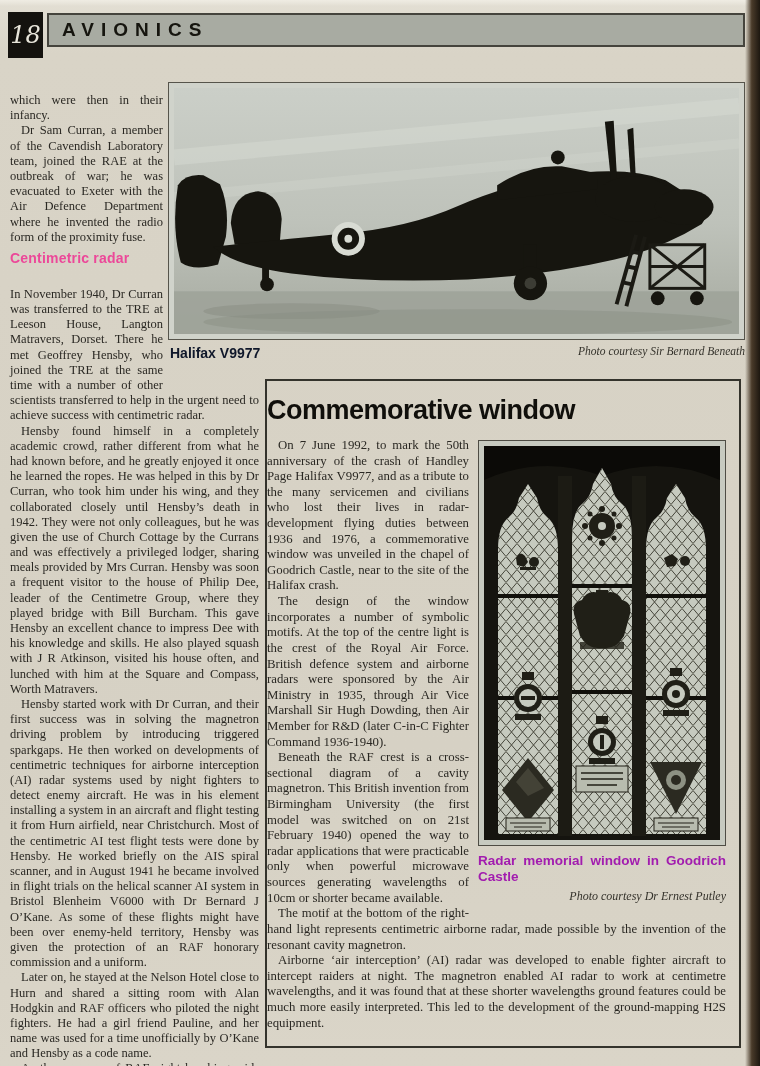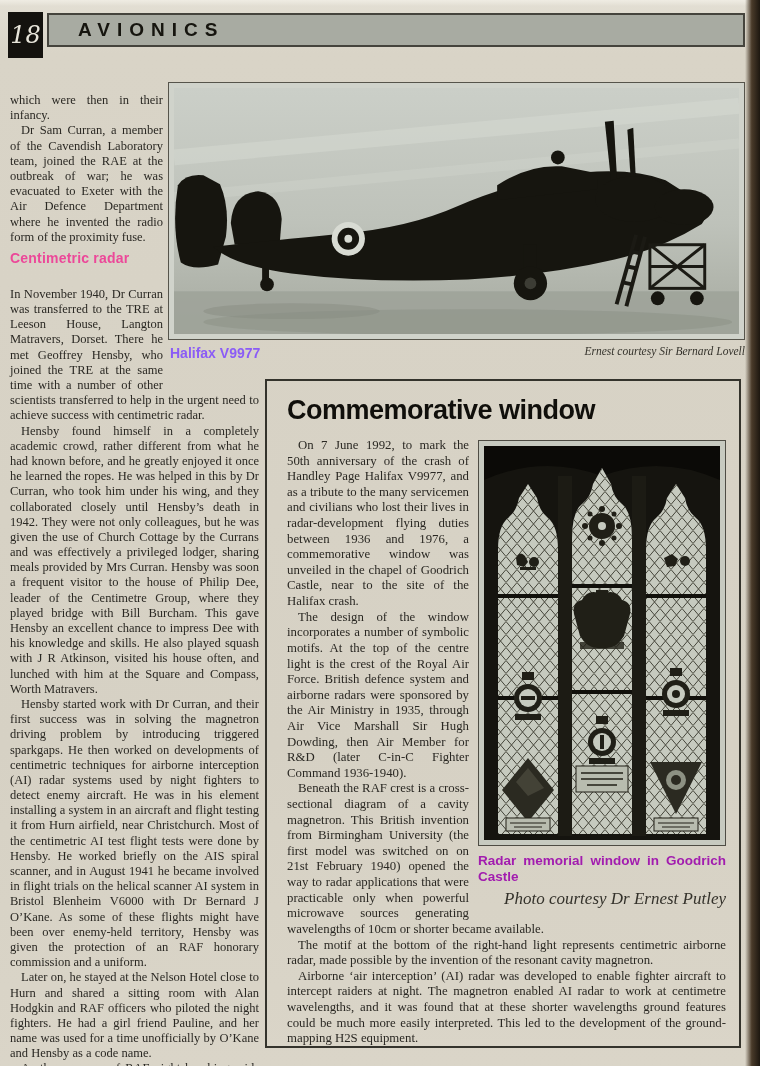--- a/index.html
+++ b/index.html
@@ -13,53 +13,53 @@
   .scan-edge-top{position:absolute;top:0;left:0;width:760px;height:6px;
     background:linear-gradient(180deg,#efece3,rgba(239,236,227,0));}
 
   
   .pagenum-box{position:absolute;left:8px;top:12px;width:35px;height:46px;background:#14120e;
     display:flex;align-items:center;justify-content:center;}
   .pagenum-box span{color:#e8e5da;font-family:"DejaVu Serif", serif;font-style:italic;font-size:24px;}
   .banner{position:absolute;left:47px;top:13px;width:698px;height:34px;background:#a8aba2;
     border:2px solid #45443d;box-sizing:border-box;display:flex;align-items:center;}
   .banner span{font-family:"Liberation Sans", sans-serif;font-weight:bold;font-size:19px;
-    letter-spacing:7px;color:#16150f;padding-left:29px;}
+    letter-spacing:7px;color:#16150f;padding-left:13px;}
 
   
   .photo1{position:absolute;left:168px;top:82px;width:577px;height:258px;box-sizing:border-box;
     border:1px solid #56544b;background:#d0d3cb;padding:5px;}
   .photo1 svg{display:block;}
   .photo1-caption{position:absolute;left:170px;top:345px;width:575px;display:flex;
     justify-content:space-between;align-items:flex-start;}
-  .cap-bold{font-family:"Liberation Sans", sans-serif;font-weight:bold;font-size:14px;color:#8b5cf6;}
+  .cap-bold{font-family:"Liberation Sans", sans-serif;font-weight:bold;font-size:14px;color:#0f172a;}
   .credit{font-style:italic;font-size:11.5px;color:#34322b;}
 
   
   .article{position:absolute;left:10px;top:73px;width:249px;font-size:12.5px;line-height:1.215;
     text-align:justify;}
   .article .spacer{float:right;width:96px;height:312px;}
   .article p{margin:0;text-indent:11px;}
   .article p.p0{text-indent:0;margin-top:20px;}
   .article h3{font-family:"Liberation Sans", sans-serif;font-size:14px;letter-spacing:0.2px;
     margin:5px 0 2px 0;color:#ec4899;}
 
   
   .feature-box{position:absolute;left:265px;top:379px;width:476px;height:669px;box-sizing:border-box;
-    border:2px solid #34332c;padding:12px 13px 0 20px;overflow:hidden;}
+    border:2px solid #34332c;padding:12px 13px 0 0;overflow:hidden;}
   .feature-title{font-family:"Liberation Sans", sans-serif;font-weight:bold;font-size:27px;
     letter-spacing:-0.5px;color:#100f0b;margin:2px 0 12px 0;}
   .boxtext{font-size:12.8px;line-height:1.22;text-align:justify;}
   .boxtext p{margin:0;text-indent:11px;}
   .window-figure{float:right;width:248px;margin:2px 0 4px 9px;}
   .window-frame{box-sizing:border-box;width:248px;border:1px solid #4e4c44;background:#c7cac0;padding:5px;}
   .window-frame svg{display:block;}
   .window-caption{font-family:"Liberation Sans", sans-serif;font-weight:bold;font-size:13.5px;
     line-height:1.18;color:#a21caf;margin-top:7px;}
-  .window-credit{font-style:italic;font-size:17px;color:#34322b;text-align:right;margin-top:4px;}
+  .window-credit{font-style:italic;font-size:12px;color:#34322b;text-align:right;margin-top:4px;}
 </style>
 </head>
 <body>
 
 <div class="scan-edge-top"></div>
 
 <div class="pagenum-box">
   <span>18</span>
 </div>
 <div class="banner">
@@ -118,21 +118,21 @@
     <g stroke="#1b1a14" stroke-width="3" fill="none">
       <rect x="486" y="158" width="56" height="44"></rect>
       <path d="M486,158 L542,202 M542,158 L486,202 M486,180 L542,180"></path>
     </g>
     <circle cx="494" cy="212" r="7" fill="#16150f"></circle>
     <circle cx="534" cy="212" r="7" fill="#16150f"></circle>
   </svg>
 </div>
 <div class="photo1-caption">
   <span class="cap-bold">Halifax V9977</span>
-  <span class="credit">Ernest courtesy Sir Bernard Lovell</span>
+  <span class="credit">Photo courtesy Sir Bernard Beneath</span>
 </div>
 
 <div class="article">
   <div class="spacer"></div>
   <div style="display:contents"><p class="p0">which were then in their infancy.</p><p>Dr Sam Curran, a member of the Cavendish Laboratory team, joined the RAE at the outbreak of war; he was evacuated to Exeter with the Air Defence Department where he invented the radio form of the proximity fuse.</p><h3>Centimetric radar</h3><p class="p0">In November 1940, Dr Curran was transferred to the TRE at Leeson House, Langton Matravers, Dorset. There he met Geoffrey Hensby, who joined the TRE at the same time with a number of other scientists transferred to help in the urgent need to achieve success with centimetric radar.</p><p>Hensby found himself in a completely academic crowd, rather different from what he had known before, and he greatly enjoyed it once he learned the ropes. He was helped in this by Dr Curran, who took him under his wing, and they collaborated closely until Hensby’s death in 1942. They were not only colleagues, but he was given the use of Church Cottage by the Currans and was effectively a privileged lodger, sharing meals provided by Mrs Curran. Hensby was soon a frequent visitor to the house of Philip Dee, leader of the Centimetre Group, where they played bridge with Bill Burcham. This gave Hensby an excellent chance to impress Dee with his knowledge and skills. He also played squash with J R Atkinson, visited his house often, and lunched with him at the Square and Compass, Worth Matravers.</p><p>Hensby started work with Dr Curran, and their first success was in solving the magnetron driving problem by introducing triggered sparkgaps. He then worked on developments of centimetric techniques for airborne interception (AI) radar systems used by night fighters to detect enemy aircraft. He was in his element installing a system in an aircraft and flight testing it from Hurn airfield, near Christchurch. Most of the centimetric AI test flight tests were done by Hensby. He worked briefly on the AIS spiral scanner, and in August 1941 he became involved in flight trials on the helical scanner AI system in Bristol Blenheim V6000 with Dr Bernard J O’Kane. As some of these flights might have been over enemy-held territory, Hensby was given the protection of an RAF honorary commission and a uniform.</p><p>Later on, he stayed at the Nelson Hotel close to Hurn and shared a sitting room with Alan Hodgkin and RAF officers who piloted the night fighters. He had a girl friend Pauline, and her name was used for a time unofficially by O’Kane and Hensby as a code name.</p><p>As the accuracy of RAF night bombing raids had been low, work had begun at the TRE during 1941 on an airborne radar sys-</p></div>
 </div>
 
 <div class="feature-box">
   <h2 class="feature-title">Commemorative window</h2>
   <div class="boxtext">

